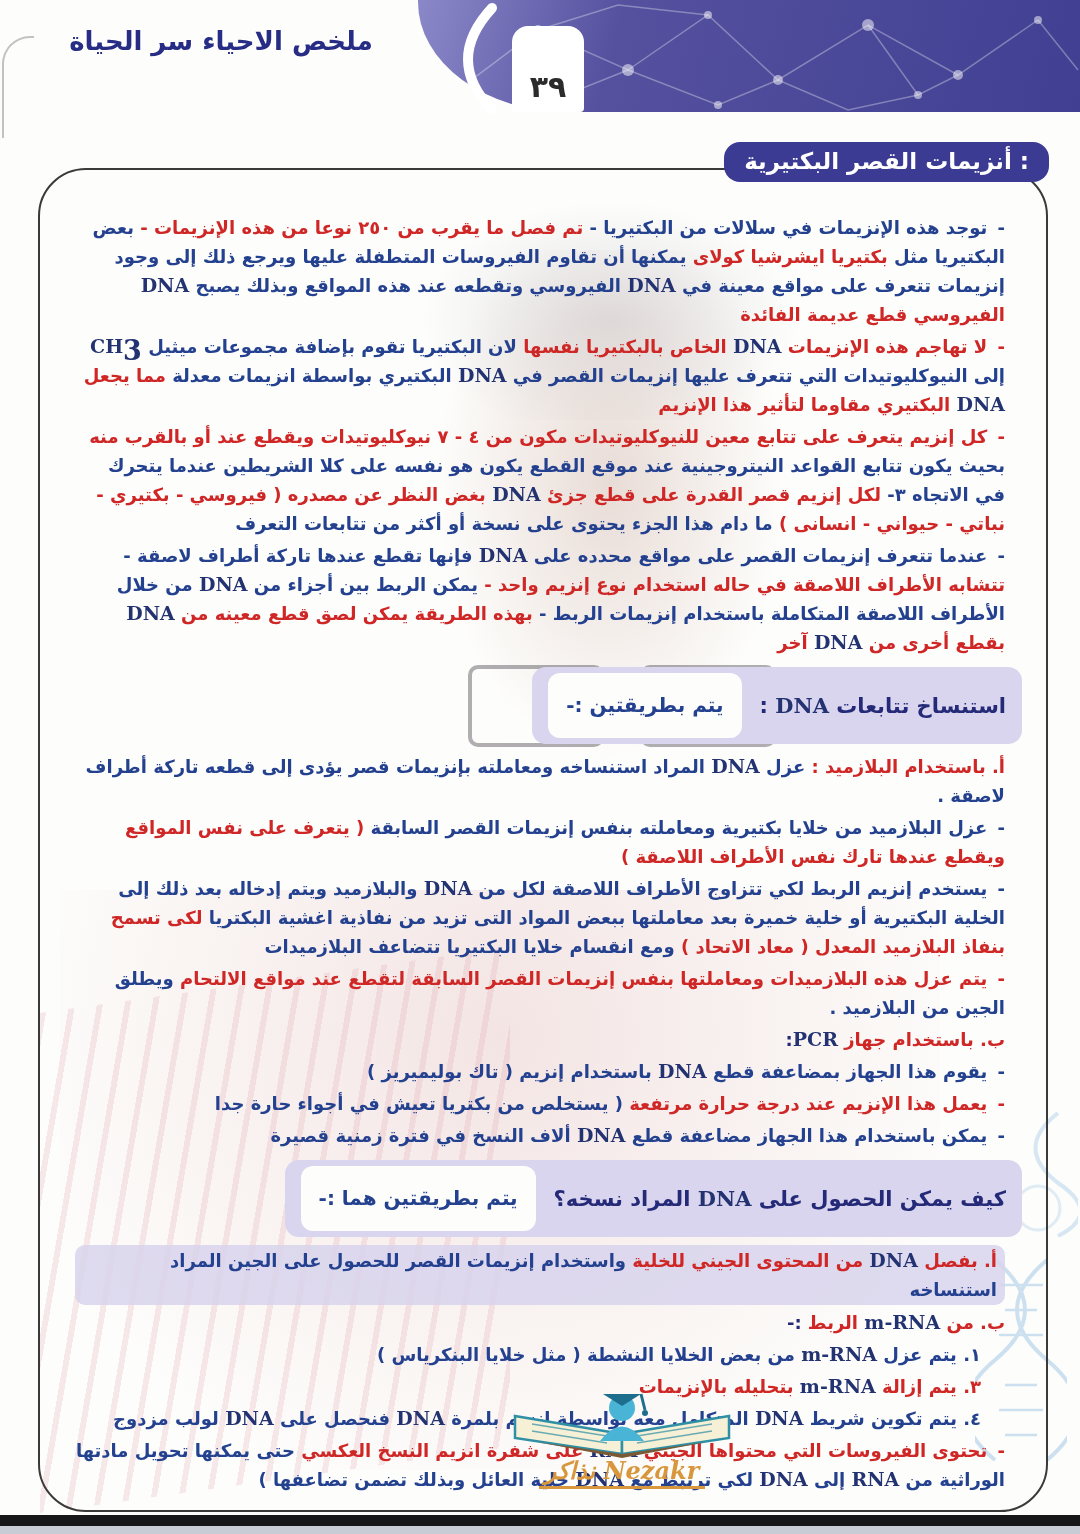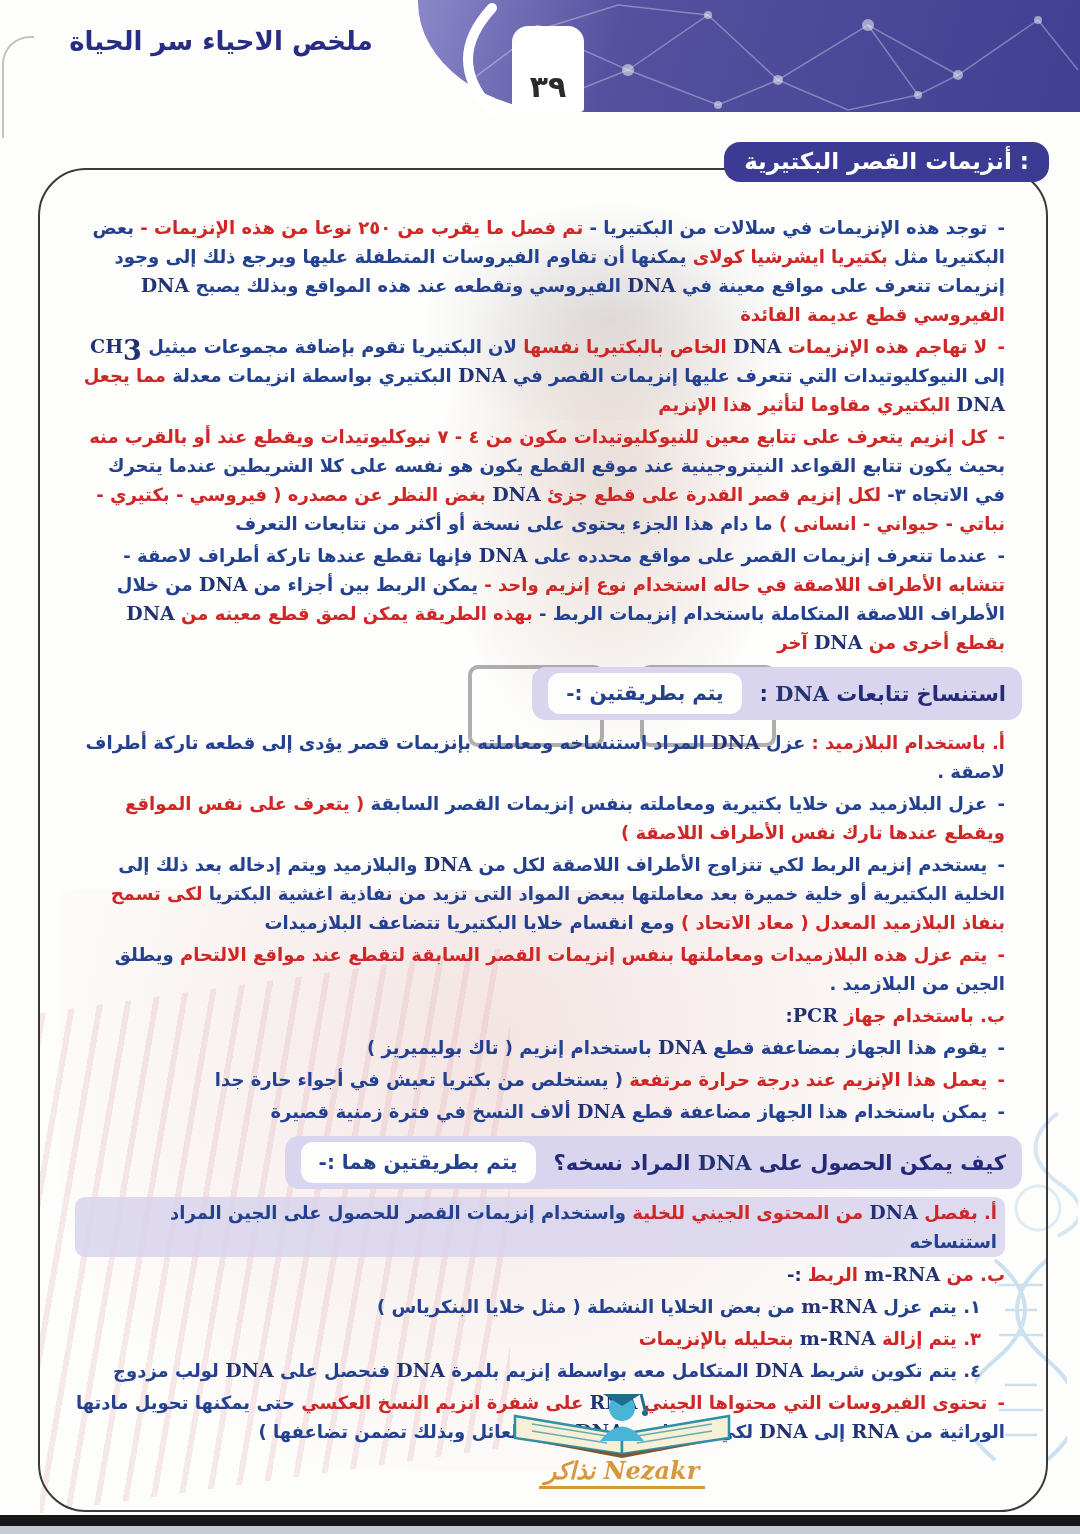--- a/index.html
+++ b/index.html
@@ -49,21 +49,21 @@
   .t-b{color:#24418f;}
   .t-r{color:#cf2626;}
   .t-n{color:#252a78;}
   .t-d{color:#233271;font-family:"DejaVu Serif","Liberation Serif",serif;font-weight:600;font-size:19px;}
   .t-s{color:#233271;font-family:"DejaVu Serif","Liberation Serif",serif;font-weight:bold;
        font-size:27px;vertical-align:-7px;line-height:0;}
   .band{display:flex;align-items:center;gap:18px;width:fit-content;max-width:100%;
      background:#d9d5ee;border-radius:14px;padding:6px 16px;margin:10px 0 8px;}
   .band-label{font-size:21px;color:#232a7c;white-space:nowrap;}
   .band-label .t-d{font-size:21px;}
-  .band-tail{background:#fdfdfb;border-radius:12px;padding:6px 18px;color:#23418f;
+  .band-tail{background:#fdfdfb;border-radius:12px;padding:18px 18px;color:#23418f;
      font-size:20px;white-space:nowrap;}
   
   .logo{position:absolute;left:482px;top:1386px;width:280px;z-index:5;text-align:center;}
   .logo-text{display:inline-block;margin-top:-6px;font-style:italic;font-weight:bold;font-size:24px;
      color:#d8973c;border-bottom:3px solid #d8973c;padding:0 6px 1px;direction:rtl;}
   .logo-text .lt{font-family:"DejaVu Serif",serif;}
   
   .bar-black{position:absolute;left:0;top:1515px;width:1080px;height:11px;background:#17171a;z-index:6;}
   .bar-gray{position:absolute;left:0;top:1526px;width:1080px;height:8px;background:#c8ccd4;z-index:6;}
 </style>

